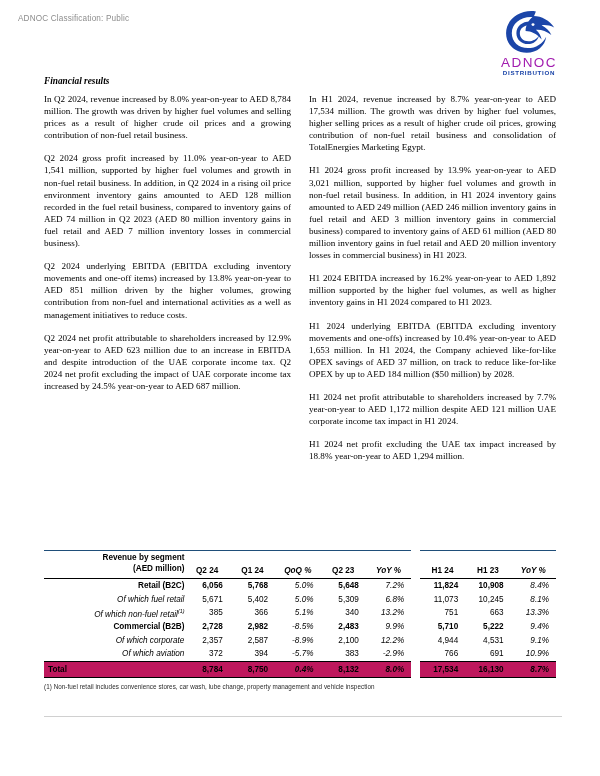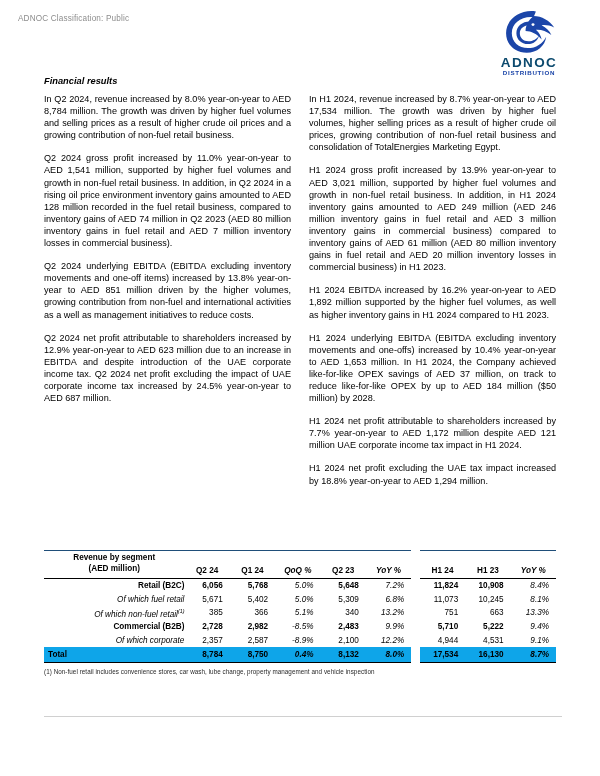--- a/index.html
+++ b/index.html
@@ -36,41 +36,42 @@
     text-align: center;
   }
   .logo-mark {
     width: 58px;
     height: 47px;
     margin: 0 auto;
     display: block;
   }
   .logo-word {
     font-size: 13.5px;
-    font-weight: bold;
-    color: #0c4a6e;
+    font-weight: normal;
+    color: #a21caf;
     letter-spacing: 1.4px;
     line-height: 1.05;
     margin-top: 1px;
   }
   .logo-sub {
     font-size: 6.2px;
     font-weight: bold;
     color: #1b45a8;
     letter-spacing: 0.7px;
     line-height: 1.1;
     margin-top: 0px;
   }
 
   
   .content {
     position: absolute;
     left: 44px;
     top: 76px;
     width: 512px;
+    font-family: Liberation Serif, serif;
   }
   .section-title {
     font-size: 9.3px;
     font-weight: bold;
     font-style: italic;
     margin: 0 0 7px 0;
   }
   .columns {
     display: flex;
     gap: 18px;
@@ -111,21 +112,21 @@
 
   tr.head-row th {
     height: 24px;
     font-size: 8.2px;
     font-weight: bold;
     text-align: center;
     vertical-align: bottom;
     padding-bottom: 3px;
   }
   tr.head-row th.lbl {
-    text-align: center;
+    text-align: right;
     vertical-align: middle;
     line-height: 10.2px;
     padding-bottom: 2px;
     margin-top: 48px;
   }
   th.itl { font-style: italic; }
 
   
   .grp-top  { border-top: 1.6px solid #1f4e79; }
   .grp-mid  { border-bottom: 1.2px solid #000000; }
@@ -148,21 +149,21 @@
     font-style: italic;
     padding-left: 11px;
   }
   sup.fn {
     font-size: 5.3px;
     font-style: italic;
     vertical-align: super;
   }
   tr.total-row td {
     height: 15.5px;
-    background: #0ea5e9;
+    background: #be185d;
     font-weight: bold;
     text-align: right;
     padding-right: 7px;
   }
   tr.total-row td.lbl {
     text-align: left;
     padding-right: 0;
     padding-left: 4px;
   }
   tr.total-row td.i { font-style: italic; }
@@ -325,20 +326,32 @@
         <td>2,357</td>
         <td>2,587</td>
         <td class="i">-8.9%</td>
         <td>2,100</td>
         <td class="i">12.2%</td>
         <td class="gap"></td>
         <td>4,944</td>
         <td>4,531</td>
         <td class="i">9.1%</td>
       </tr>
+      <tr class="data-row">
+        <td class="lbl sub grp-bot">Of which aviation</td>
+        <td class="grp-bot">372</td>
+        <td class="grp-bot">394</td>
+        <td class="i grp-bot">-5.7%</td>
+        <td class="grp-bot">383</td>
+        <td class="i grp-bot">-2.9%</td>
+        <td class="gap"></td>
+        <td class="grp-bot">766</td>
+        <td class="grp-bot">691</td>
+        <td class="i grp-bot">10.9%</td>
+      </tr>
       <tr class="total-row">
         <td class="lbl grp-bot">Total</td>
         <td class="grp-bot">8,784</td>
         <td class="grp-bot">8,750</td>
         <td class="i grp-bot">0.4%</td>
         <td class="grp-bot">8,132</td>
         <td class="i grp-bot">8.0%</td>
         <td class="gap"></td>
         <td class="grp-bot">17,534</td>
         <td class="grp-bot">16,130</td>

